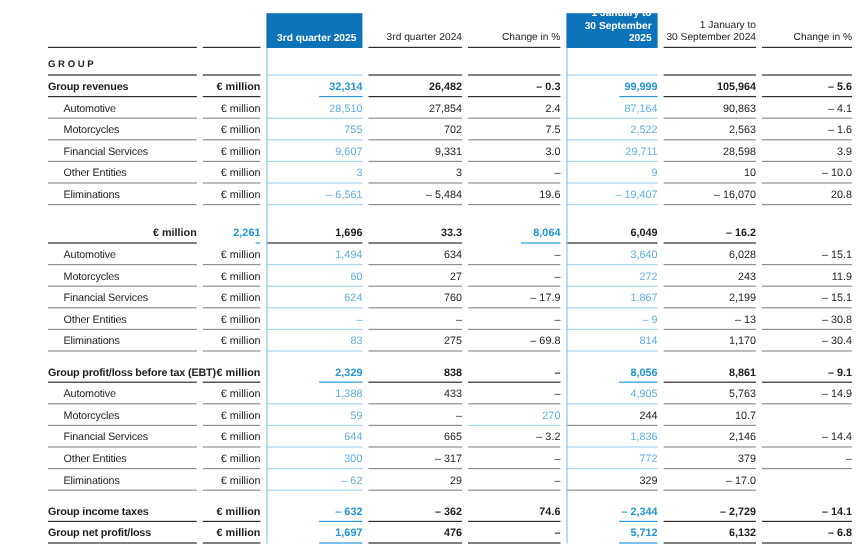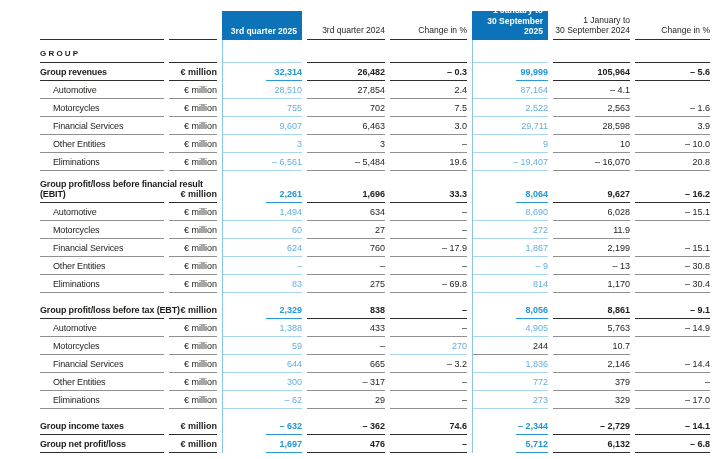--- a/index.html
+++ b/index.html
@@ -99,41 +99,42 @@
         </div>
         <div class="grid-row row sub">
           <div class="c label">
             <div class="line">Automotive</div>
           </div>
           <div class="c unit">€ million</div>
           <div class="c num hl">28,510</div>
           <div class="c num">27,854</div>
           <div class="c num">2.4</div>
           <div class="c num hl">87,164</div>
+          <div class="c num">90,863</div>
           <div class="c num">– 4.1</div>
         </div>
         <div class="grid-row row sub">
           <div class="c label">
             <div class="line">Motorcycles</div>
           </div>
           <div class="c unit">€ million</div>
           <div class="c num hl">755</div>
           <div class="c num">702</div>
           <div class="c num">7.5</div>
           <div class="c num hl">2,522</div>
           <div class="c num">2,563</div>
           <div class="c num">– 1.6</div>
         </div>
         <div class="grid-row row sub">
           <div class="c label">
             <div class="line">Financial Services</div>
           </div>
           <div class="c unit">€ million</div>
           <div class="c num hl">9,607</div>
-          <div class="c num">6,463</div>
+          <div class="c num">9,331</div>
           <div class="c num">3.0</div>
           <div class="c num hl">29,711</div>
           <div class="c num">28,598</div>
           <div class="c num">3.9</div>
         </div>
         <div class="grid-row row sub">
           <div class="c label">
             <div class="line">Other Entities</div>
           </div>
           <div class="c unit">€ million</div>
@@ -151,53 +152,50 @@
           <div class="c unit">€ million</div>
           <div class="c num hl">– 6,561</div>
           <div class="c num">– 5,484</div>
           <div class="c num">19.6</div>
           <div class="c num hl">– 19,407</div>
           <div class="c num">– 16,070</div>
           <div class="c num">20.8</div>
         </div>
         <div class="spacer"></div>
         <div class="grid-row row total tall">
-          <div class="c label">
-            <div class="line">Group profit/loss before financial result</div>
-            <div class="line">(EBIT)</div>
-          </div>
           <div class="c unit">€ million</div>
           <div class="c num hl">2,261</div>
           <div class="c num">1,696</div>
           <div class="c num">33.3</div>
           <div class="c num hl">8,064</div>
-          <div class="c num">9,627</div>
+          <div class="c num">6,049</div>
           <div class="c num">– 16.2</div>
         </div>
         <div class="grid-row row sub">
           <div class="c label">
             <div class="line">Automotive</div>
           </div>
           <div class="c unit">€ million</div>
           <div class="c num hl">1,494</div>
           <div class="c num">634</div>
           <div class="c num">–</div>
-          <div class="c num hl">8,690</div>
+          <div class="c num hl">3,640</div>
           <div class="c num">6,028</div>
           <div class="c num">– 15.1</div>
         </div>
         <div class="grid-row row sub">
           <div class="c label">
             <div class="line">Motorcycles</div>
           </div>
           <div class="c unit">€ million</div>
           <div class="c num hl">60</div>
           <div class="c num">27</div>
           <div class="c num">–</div>
           <div class="c num hl">272</div>
+          <div class="c num">243</div>
           <div class="c num">11.9</div>
         </div>
         <div class="grid-row row sub">
           <div class="c label">
             <div class="line">Financial Services</div>
           </div>
           <div class="c unit">€ million</div>
           <div class="c num hl">624</div>
           <div class="c num">760</div>
           <div class="c num">– 17.9</div>
@@ -290,21 +288,20 @@
           <div class="c num">–</div>
         </div>
         <div class="grid-row row sub">
           <div class="c label">
             <div class="line">Eliminations</div>
           </div>
           <div class="c unit">€ million</div>
           <div class="c num hl">– 62</div>
           <div class="c num">29</div>
           <div class="c num">–</div>
-          <div class="c num hl">273</div>
           <div class="c num">329</div>
           <div class="c num">– 17.0</div>
         </div>
         <div class="spacer"></div>
         <div class="grid-row row total">
           <div class="c label">
             <div class="line">Group income taxes</div>
           </div>
           <div class="c unit">€ million</div>
           <div class="c num hl">– 632</div>

